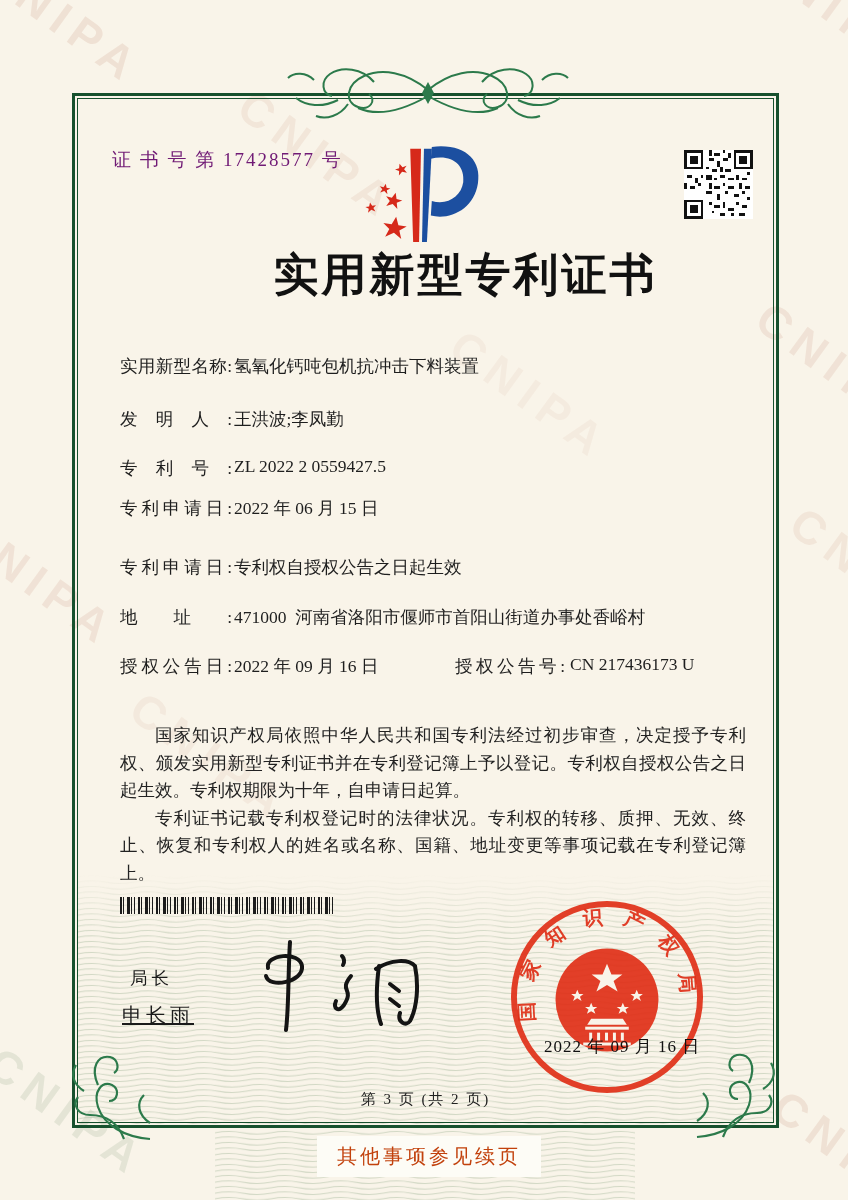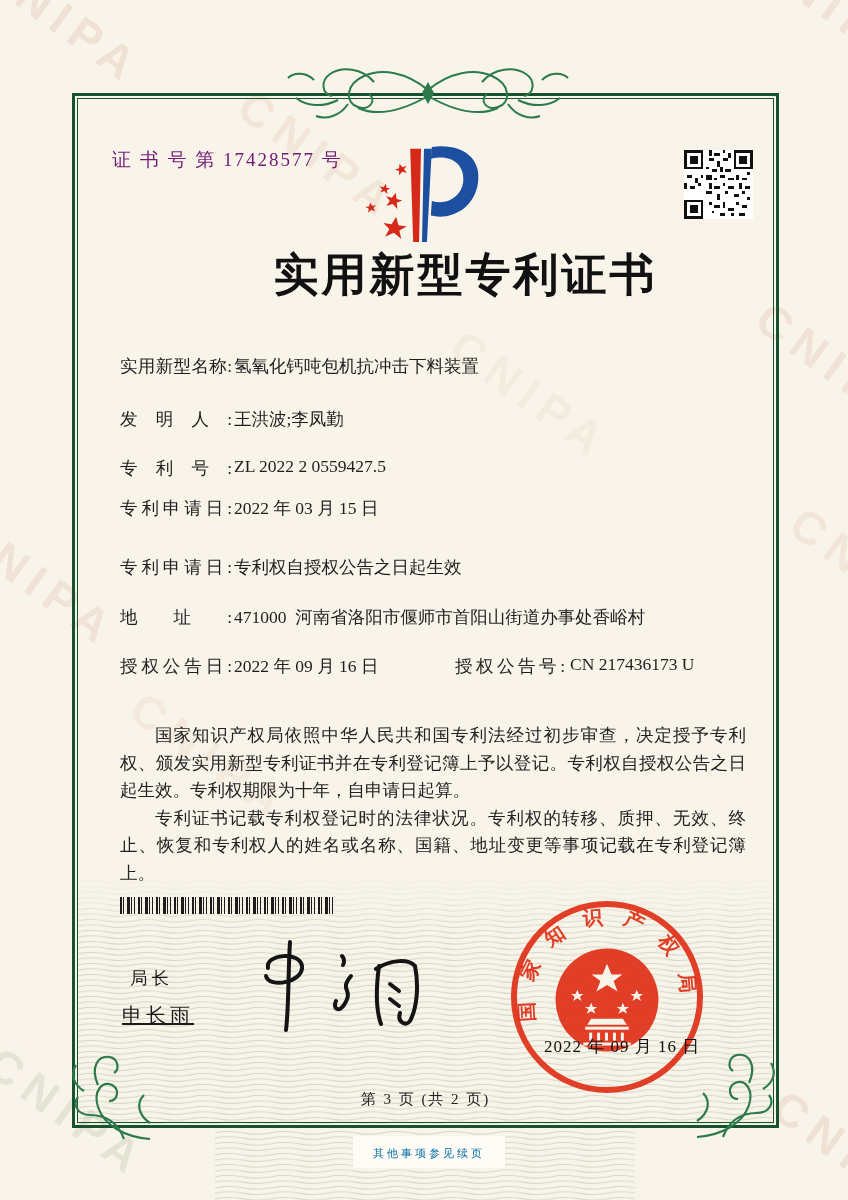--- a/index.html
+++ b/index.html
@@ -55,21 +55,21 @@
 
   .seal { position:absolute; left:508px; top:898px; }
   .seal-date { position:absolute; left:524px; top:1035px; width:196px; text-align:center;
                font-size:17px; letter-spacing:1px; color:#101010; white-space:pre-wrap; z-index:5; }
 
   .page-info { position:absolute; left:72px; top:1090px; width:707px; text-align:center;
                font-size:15px; letter-spacing:2px; color:#222; }
 
   .cont-box { position:absolute; left:429px; top:1136px; transform:translateX(-50%);
               background:#fdfcf6; padding:7px 20px; }
-  .cont-note { font-size:11px; letter-spacing:3px; color:#0369a1; white-space:nowrap;font-family:Liberation Serif, serif; }
+  .cont-note { font-size:20px; letter-spacing:3px; color:#c2410c; white-space:nowrap;font-family:Liberation Serif, serif; }
 
   .logo { position:absolute; left:358px; top:142px; }
   .qr { position:absolute; left:684px; top:150px; }
   .flourish { position:absolute; left:278px; top:60px; }
   .corner-l { position:absolute; left:54px; top:1051px; }
   .corner-r { position:absolute; left:693px; top:1049px; }
 </style>
 </head>
 <body>
 
@@ -228,21 +228,21 @@
   <div class="frow" style="top:407px;">
     <span class="flabel">发明人:</span>
     <span class="fval">王洪波;李凤勤</span>
   </div>
   <div class="frow" style="top:456px;">
     <span class="flabel">专利号:</span>
     <span class="fval">ZL 2022 2 0559427.5</span>
   </div>
   <div class="frow" style="top:496px;">
     <span class="flabel">专利申请日:</span>
-    <span class="fval">2022 年 03 月 15 日</span>
+    <span class="fval">2022 年 06 月 15 日</span>
   </div>
   <div class="frow" style="top:555px;">
     <span class="flabel">专利申请日:</span>
     <span class="fval">专利权自授权公告之日起生效</span>
   </div>
   <div class="frow" style="top:605px;">
     <span class="flabel">地址:</span>
     <span class="fval">471000  河南省洛阳市偃师市首阳山街道办事处香峪村</span>
   </div>
   <div class="frow" style="top:654px;">

